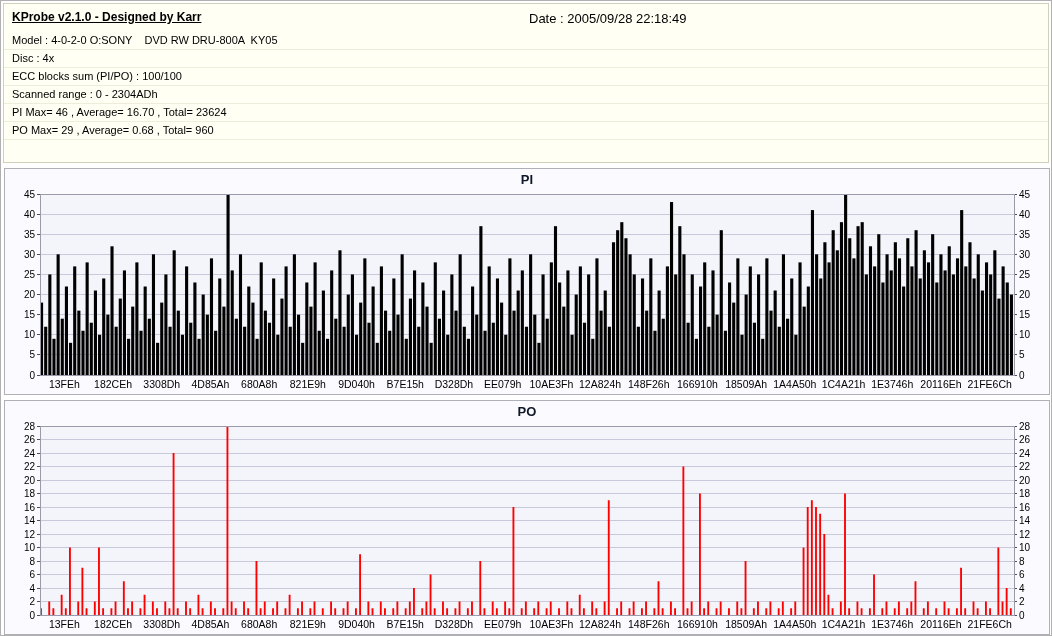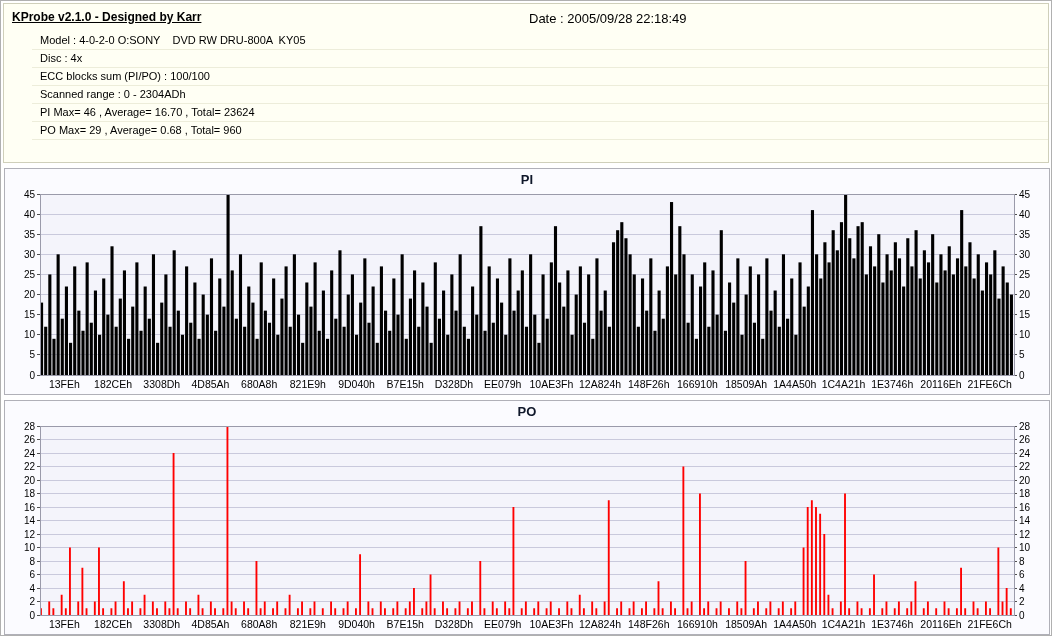--- a/index.html
+++ b/index.html
@@ -21,21 +21,20 @@
   .app-title{
     position:absolute;left:8px;top:6px;
     font-size:12px;font-weight:bold;text-decoration:underline;color:#000;
   }
   .date-label{position:absolute;left:525px;top:7px;font-size:13px;color:#000;}
   .info-rows{position:absolute;top:28px;left:0;right:0;}
   .info-row{
     height:17px;line-height:17px;padding-left:8px;
     font-size:11px;color:#000;white-space:pre;
     border-bottom:1px solid #ededda;
-    margin-left:28px;
   }
   
   .panel{
     position:absolute;left:3px;width:1044px;
     border:1px solid #b0b0b8;background:#fbfbff;
   }
   #pi-panel{top:167px;height:225px;}
   #po-panel{top:399px;height:233px;}
   .chart-title{
     height:17px;text-align:center;color:#0f172a;

